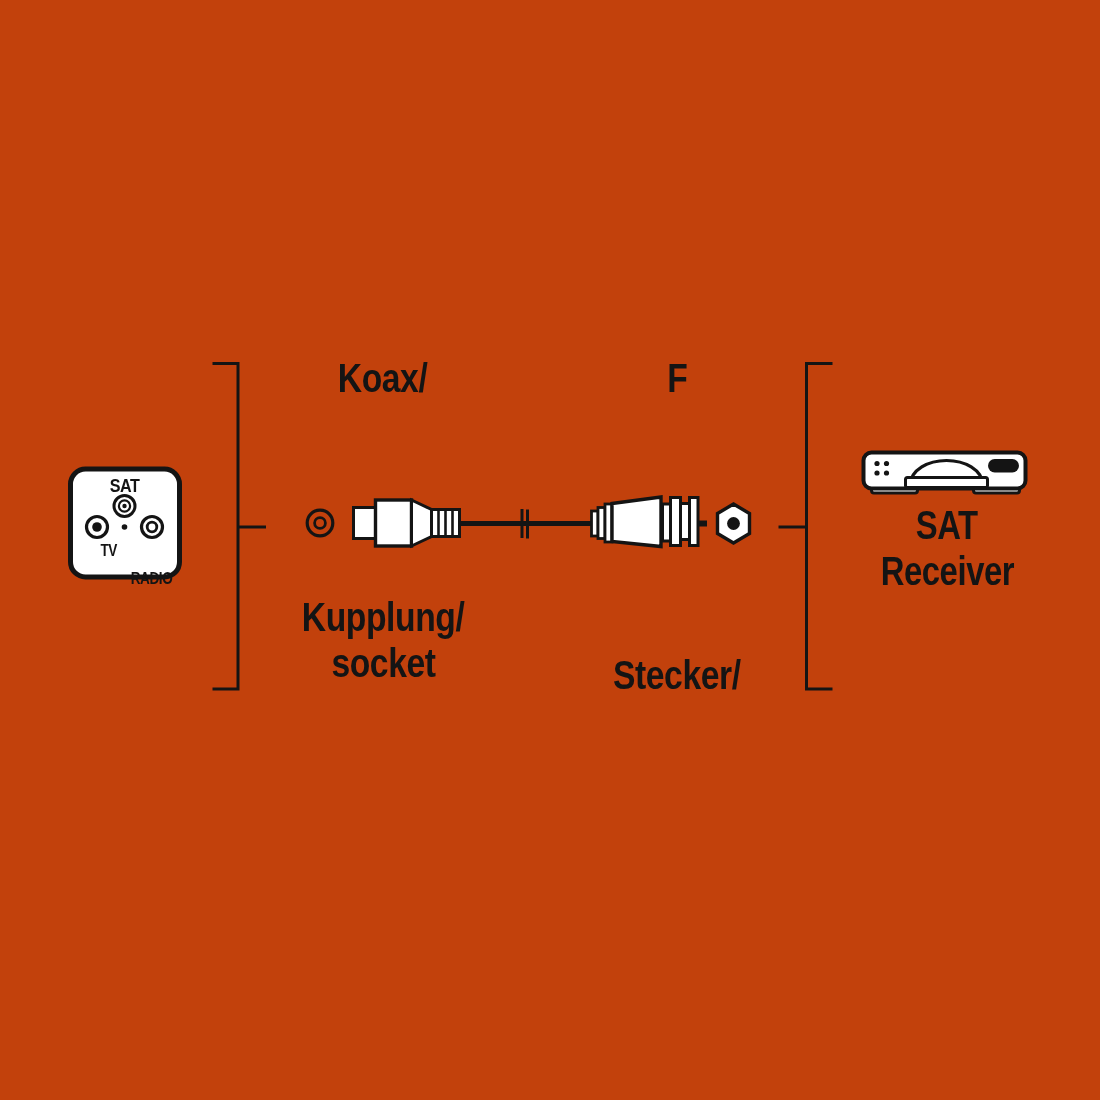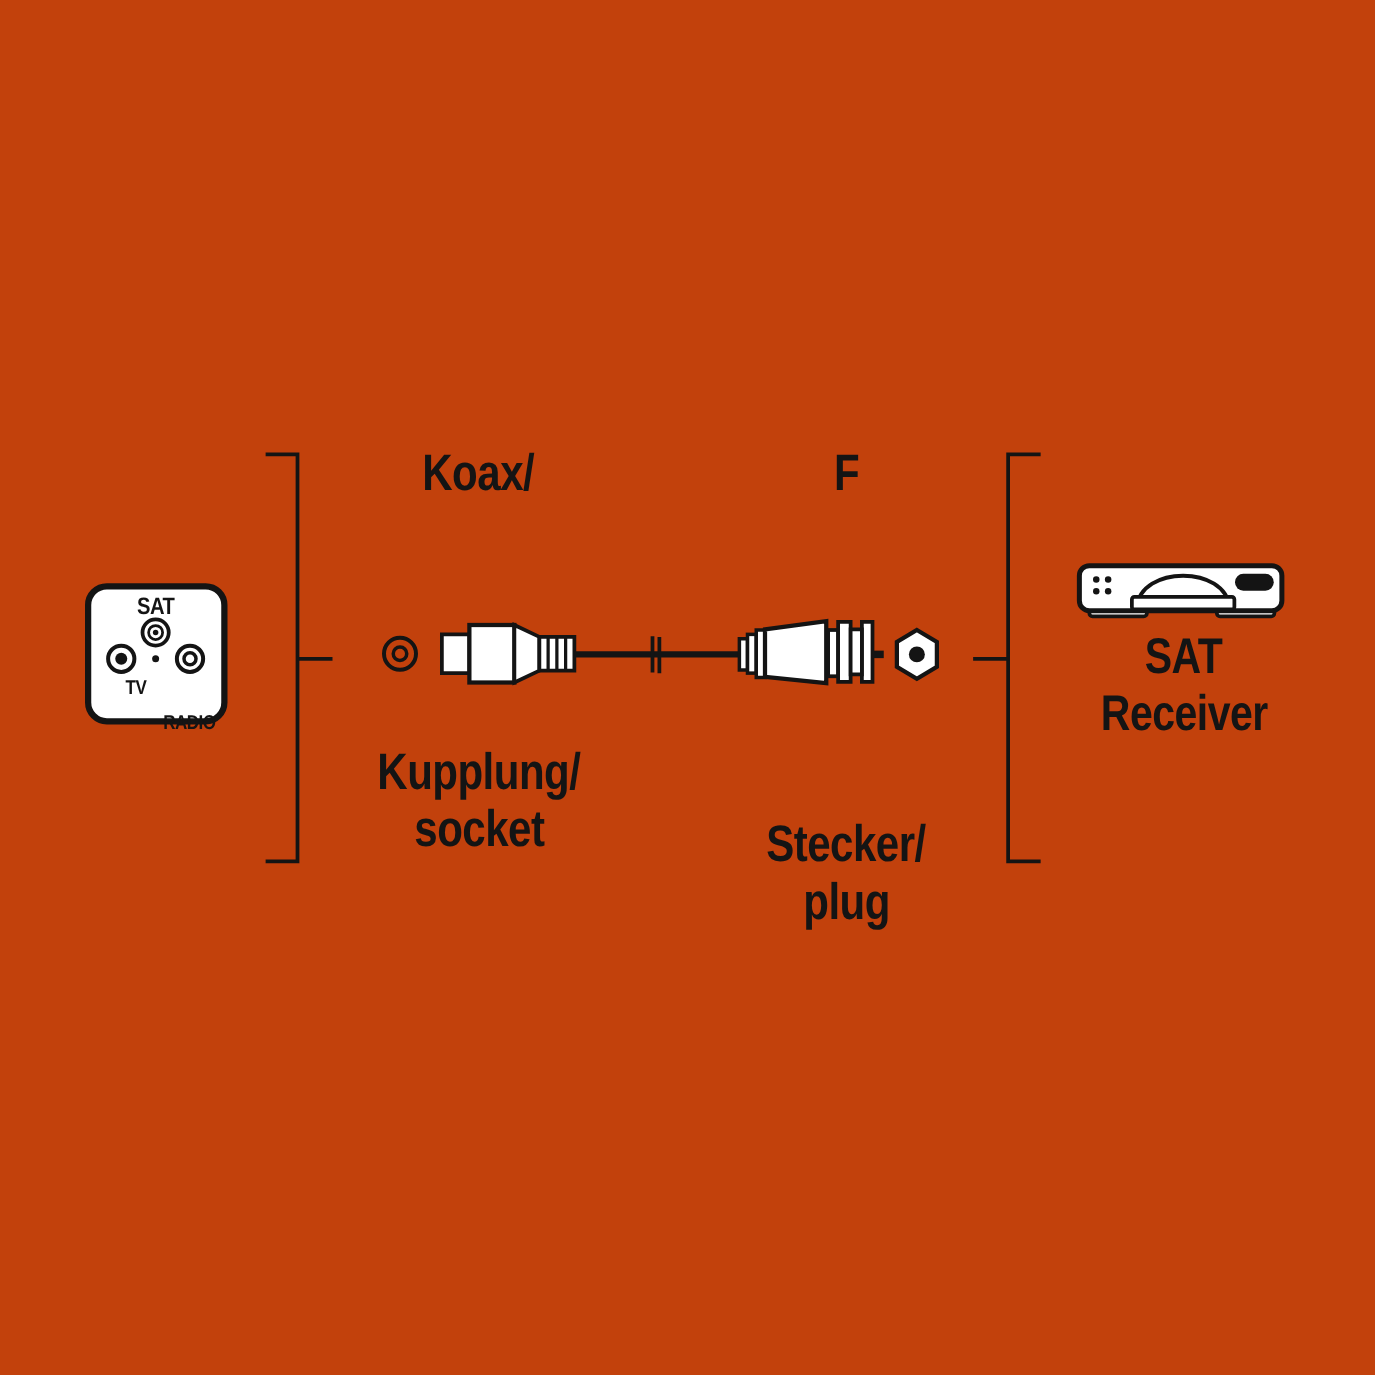--- a/index.html
+++ b/index.html
@@ -141,21 +141,20 @@
     <span class="line"><span class="cond">F</span></span>
   </div>
 
   <div class="txt big" id="kupplung-label">
     <span class="line"><span class="cond">Kupplung/</span></span>
     <span class="line"><span class="cond">socket</span></span>
   </div>
 
   <div class="txt big" id="stecker-label">
     <span class="line"><span class="cond">Stecker/</span></span>
-    <span class="line"><span class="cond">plug</span></span>
   </div>
 
   <div class="txt" id="receiver-label">
     <span class="line"><span class="cond">SAT</span></span>
     <span class="line"><span class="cond">Receiver</span></span>
   </div>
 
   <div class="txt" id="plate-title">
     <span class="cond-sm">SAT</span>
   </div>

